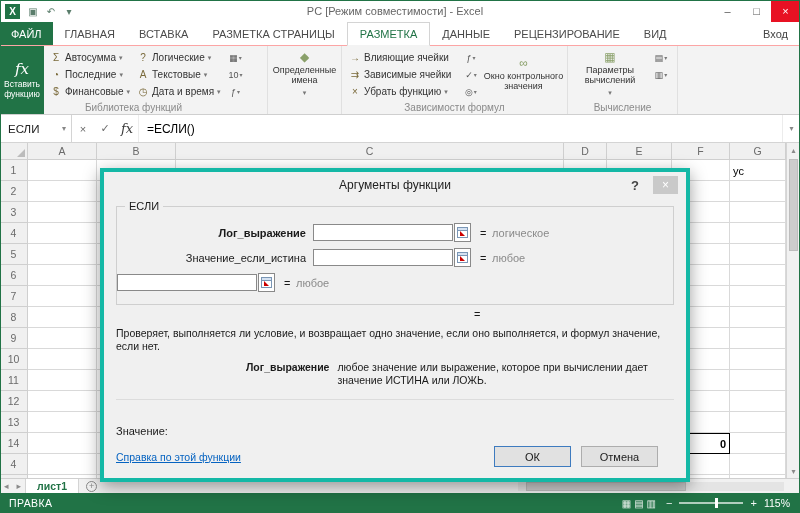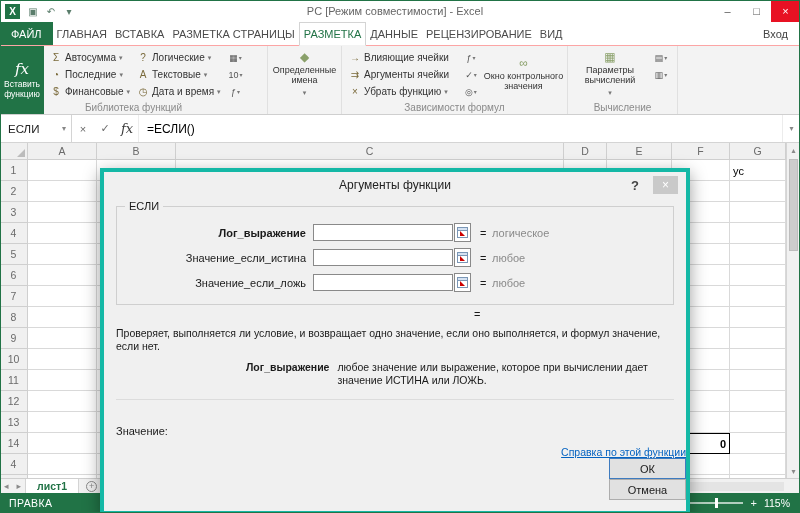--- a/index.html
+++ b/index.html
@@ -12,21 +12,21 @@
   .applogo { width:15px; height:15px; background:#217346; color:#fff; font-size:10px; font-weight:bold; display:flex; align-items:center; justify-content:center; margin:0 5px 0 5px; }
   .qat { display:flex; align-items:center; gap:2px; }
   .qbtn { width:16px; height:16px; display:flex; align-items:center; justify-content:center; font-size:10px; color:#5a7d6b; }
   .wtitle { flex:1; text-align:center; font-size:11px; color:#666; white-space:nowrap; overflow:hidden; }
   .wctrls { display:flex; height:22px; }
   .wbtn { width:29px; height:22px; display:flex; align-items:center; justify-content:center; font-size:11px; color:#555; }
   .wbtn.close { background:#e81123; color:#fff; }
 
   
   .tabsrow { position:absolute; top:22px; left:0; right:0; height:24px; background:#fff; border-bottom:1px solid #fca5a5; display:flex; align-items:stretch; }
-  .tab { display:flex; align-items:center; padding:0 4px; font-size:11px; color:#4a4a4a; white-space:nowrap; }
+  .tab { display:flex; align-items:center; padding:0 12px; font-size:11px; color:#4a4a4a; white-space:nowrap; }
   .tab.file { background:#217346; color:#fff; padding:0 11px; }
   .tab.active { background:#fff; color:#217346; border:1px solid #d4d4d4; border-bottom:1px solid #f3f3f3; margin-bottom:-1px; }
   .account { margin-left:auto; display:flex; align-items:center; padding-right:12px; font-size:11px; color:#444; }
 
   
   .ribbon { position:absolute; top:46px; left:0; right:0; height:69px; background:#f3f3f3; border-bottom:1px solid #cfcfcf; display:flex; }
   .rgroup { position:relative; height:100%; border-right:1px solid #e0e0e0; padding:3px 3px 13px 3px; }
   .rgroup-label { position:absolute; bottom:1px; left:0; right:0; text-align:center; font-size:10px; color:#8a8a8a; white-space:nowrap; overflow:hidden; }
   .grp-library { width:268px; padding-left:46px; }
   .insfx { position:absolute; left:0; top:0; bottom:0; width:44px; background:#217346; color:#fff; display:flex; flex-direction:column; align-items:center; justify-content:center; }
@@ -108,21 +108,21 @@
   .finput { width:140px; height:17px; border:1px solid #898989; background:#fff; font-family:"Liberation Sans",sans-serif; font-size:11px; padding:0 2px; }
   .frange { width:17px; height:19px; border:1px solid #898989; background:#fff; margin-left:1px; display:flex; align-items:center; justify-content:center; }
   .feq { margin-left:9px; width:10px; }
   .fhint { color:#8a8a8a; margin-left:2px; }
   .dres { margin:3px 0 0 370px; height:14px; }
   .ddesc { margin:5px 12px 0 12px; font-size:10.5px; line-height:13px; }
   .darg { display:flex; margin:8px 12px 0 12px; }
   .dargname { font-weight:bold; margin-left:130px; white-space:nowrap; font-size:10.5px; }
   .dargdesc { margin-left:8px; width:332px; font-size:10.5px; line-height:13px; }
   .dvalue { margin:12px 12px 0 12px; border-top:1px solid #dcdcdc; padding-top:25px; }
-  .dfoot { display:flex; align-items:flex-end; margin:9px 0 11px 12px;flex-direction:column; }
+  .dfoot { display:flex; align-items:center; margin:9px 28px 11px 12px; }
   .dlink { color:#0563c1; text-decoration:underline; font-size:10.5px; }
   .dbtn { width:77px; height:21px; background:#e1e1e1; border:1px solid #adadad; font-size:11px; display:flex; align-items:center; justify-content:center; }
   .dbtn.ok { margin-left:auto; border-color:#3e7bbf; }
   .dbtn.cancel { margin-left:10px; }
 </style>
 </head>
 <body>
 
 <div class="titlebar">
   <div class="applogo">X</div>
@@ -221,21 +221,21 @@
   </div>
 
   <div class="rgroup grp-audit">
     <div class="rcol" id="audit-rows" style="width:118px;">
         <div class="rbtn">
           <div class="glyph">→</div>
           <div class="lbl">Влияющие ячейки</div>
         </div>
         <div class="rbtn">
           <div class="glyph">⇉</div>
-          <div class="lbl">Аргументы ячейки</div>
+          <div class="lbl">Зависимые ячейки</div>
         </div>
         <div class="rbtn">
           <div class="glyph">×</div>
           <div class="lbl">Убрать функцию</div>
           <div class="dd">▾</div>
         </div>
       </div>
     <div class="rcol" id="audit-small">
         <div class="sbtn">
           <div class="">ƒ</div>
@@ -390,21 +390,20 @@
             <svg width="11" height="11" viewBox="0 0 11 11">
               <rect x="0.5" y="0.5" width="10" height="10" fill="#fff" stroke="#7a96b5"></rect>
               <rect x="0.5" y="0.5" width="10" height="3" fill="#d5e2f2" stroke="#7a96b5"></rect>
               <path d="M8 9 L3 4 L3 9 Z" fill="#c00"></path>
             </svg>
           </div>
           <div class="feq">=</div>
           <div class="fhint">любое</div>
         </div>
         <div class="frow">
-          <div class="flabel">Значение_если_ложь</div>
           <input class="finput" style="">
           <div class="frange">
             <svg width="11" height="11" viewBox="0 0 11 11">
               <rect x="0.5" y="0.5" width="10" height="10" fill="#fff" stroke="#7a96b5"></rect>
               <rect x="0.5" y="0.5" width="10" height="3" fill="#d5e2f2" stroke="#7a96b5"></rect>
               <path d="M8 9 L3 4 L3 9 Z" fill="#c00"></path>
             </svg>
           </div>
           <div class="feq">=</div>
           <div class="fhint">любое</div>

